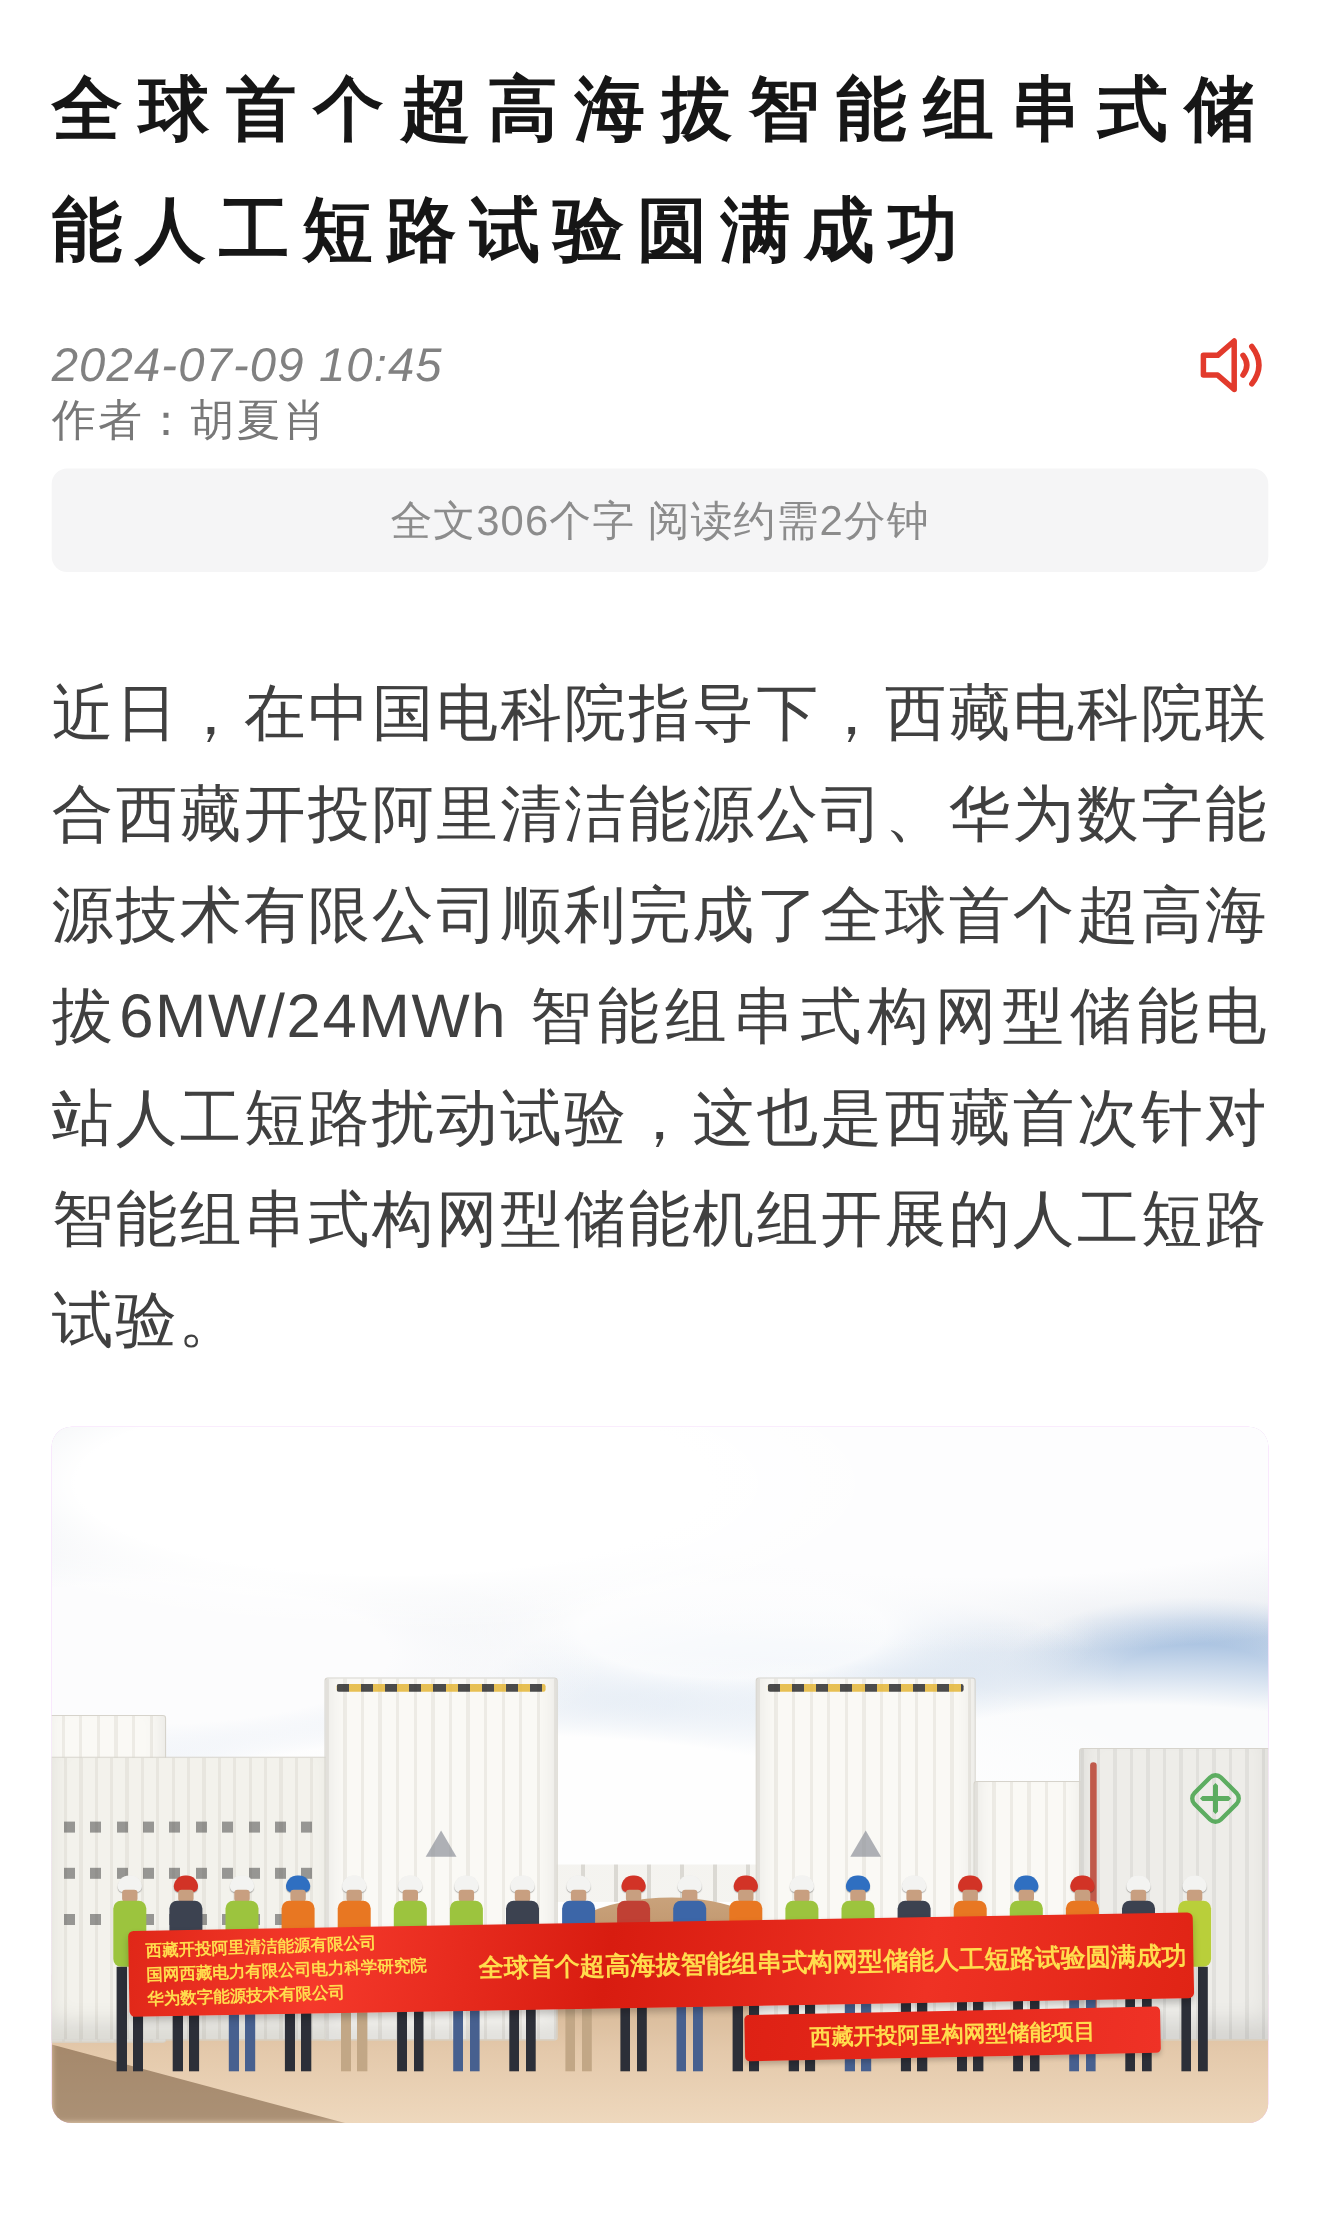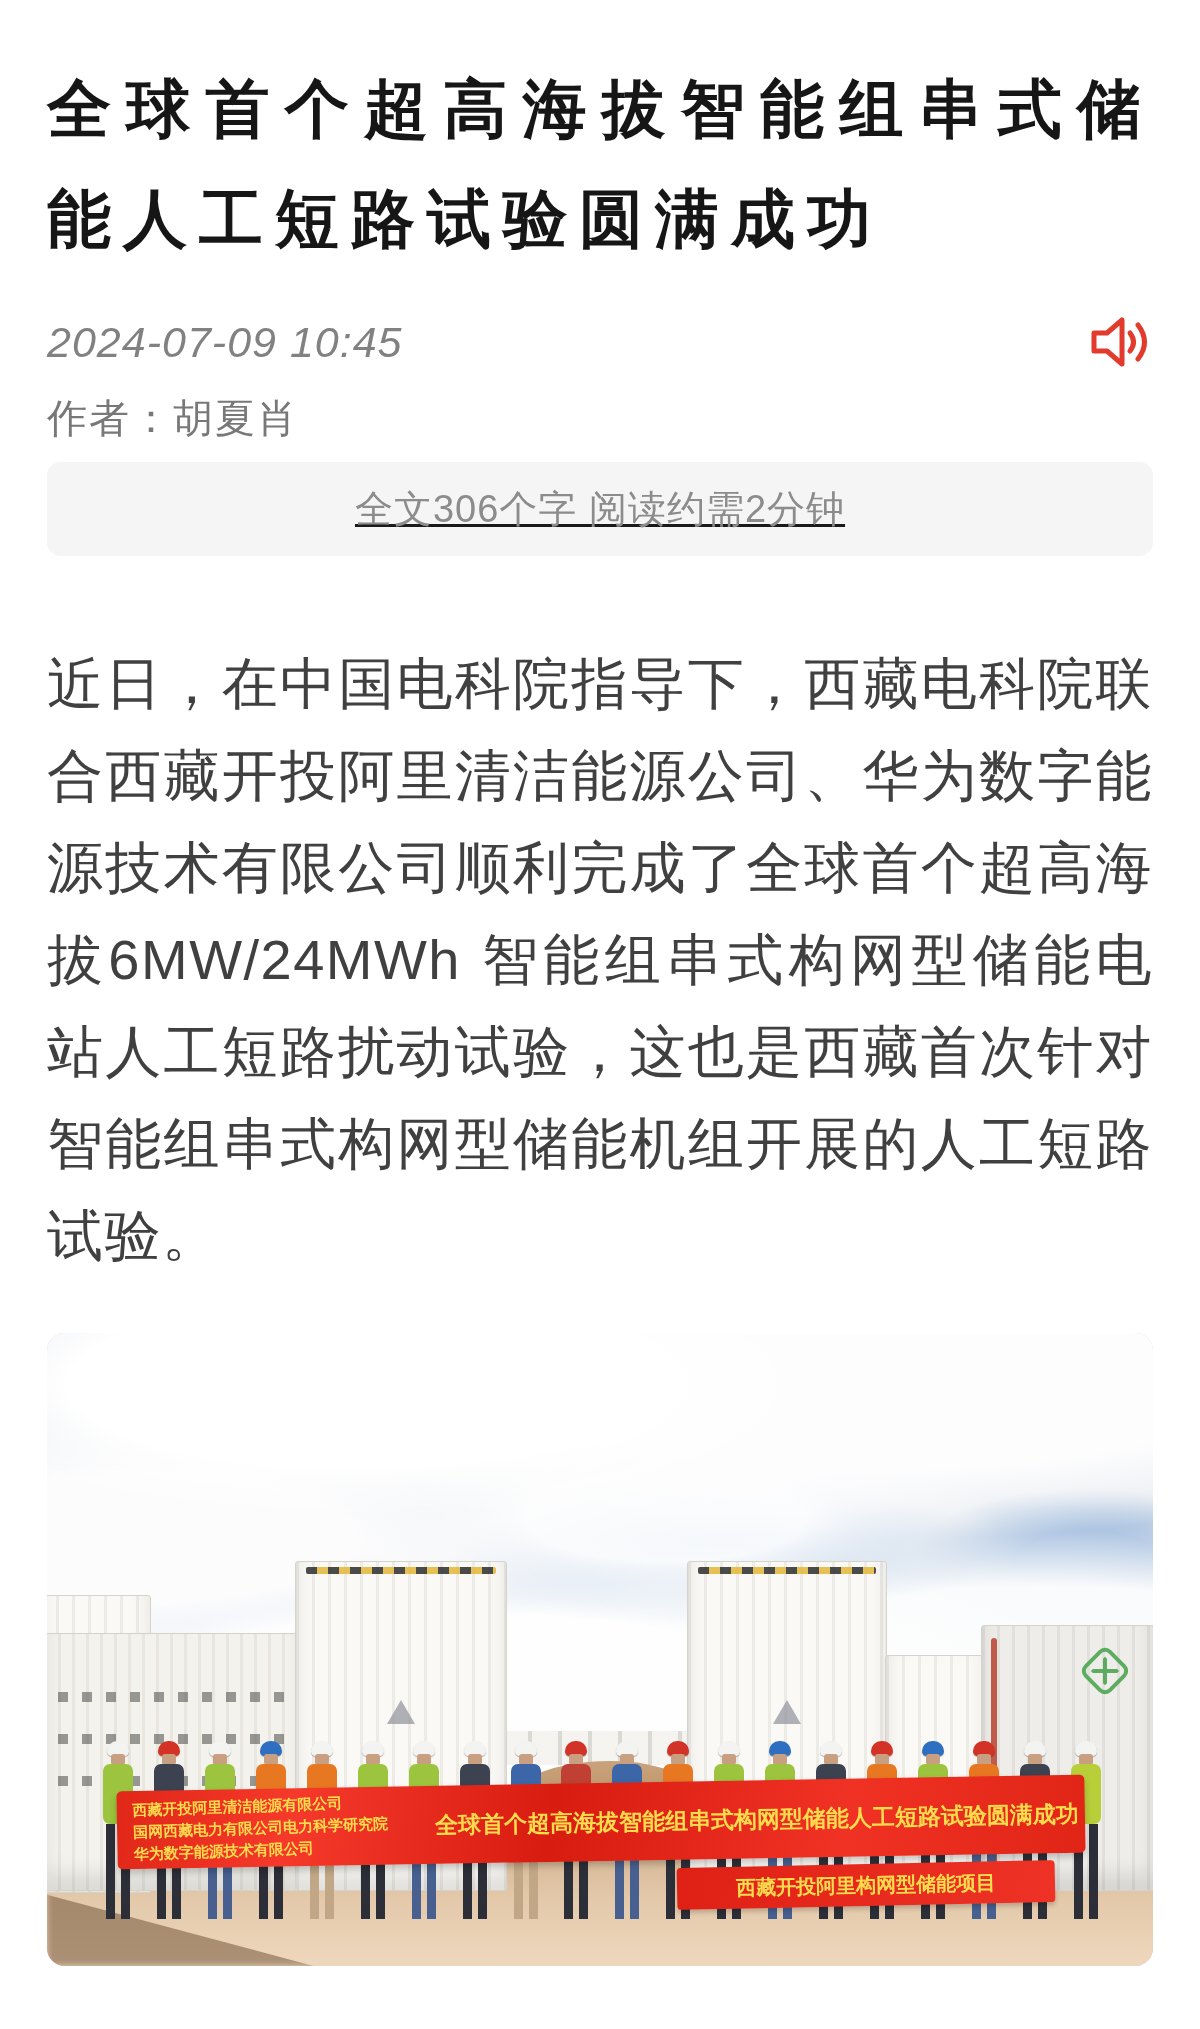--- a/index.html
+++ b/index.html
@@ -2,40 +2,40 @@
 <html lang="zh"><head>
 <meta charset="utf-8">
 <style>
   * { margin:0; padding:0; box-sizing:border-box; }
   html,body { background:#ffffff; }
   body {
     width:1200px; height:2029px; overflow:hidden;
     font-family:"Liberation Sans","DejaVu Sans",sans-serif;
     color:#1a1a1a;
   }
-  .page { width:1200px; height:2029px; padding:10px 47px; background:#fff; }
+  .page { width:1200px; height:2029px; padding:0 47px; background:#fff; }
 
   
   .title {
     padding-top:44px;
     font-size:64px; line-height:110px; font-weight:700;
     letter-spacing:12px; color:#161616;
     text-align:justify;
   }
   .meta-row {
     margin-top:40px; height:56px;
     display:flex; align-items:center; justify-content:space-between;
   }
   .pub-time { font-size:43px; color:#818181; letter-spacing:1px;font-style:italic; }
   .speaker-btn { width:66px; height:56px; display:flex; align-items:center; justify-content:center; cursor:pointer; }
-  .author-line { margin-top:26px; font-size:40px; line-height:44px; color:#787878; letter-spacing:2px; }
+  .author-line { font-size:40px; line-height:44px; color:#787878; letter-spacing:2px; }
   .summary-bar {
     margin-top:22px; height:94px; border-radius:14px;
     background:#f5f5f6;
-    display:flex; align-items:center; justify-content:center;text-decoration:underline;
+    display:flex; align-items:center; justify-content:center;
   }
   .summary-bar span { font-size:38px; color:#8c8c8c; letter-spacing:1px; }
 
   
   .body-text {
     margin-top:82px;
     font-size:56px; line-height:92px; letter-spacing:1.5px;
     color:#404040; text-align:justify;
   }
 

